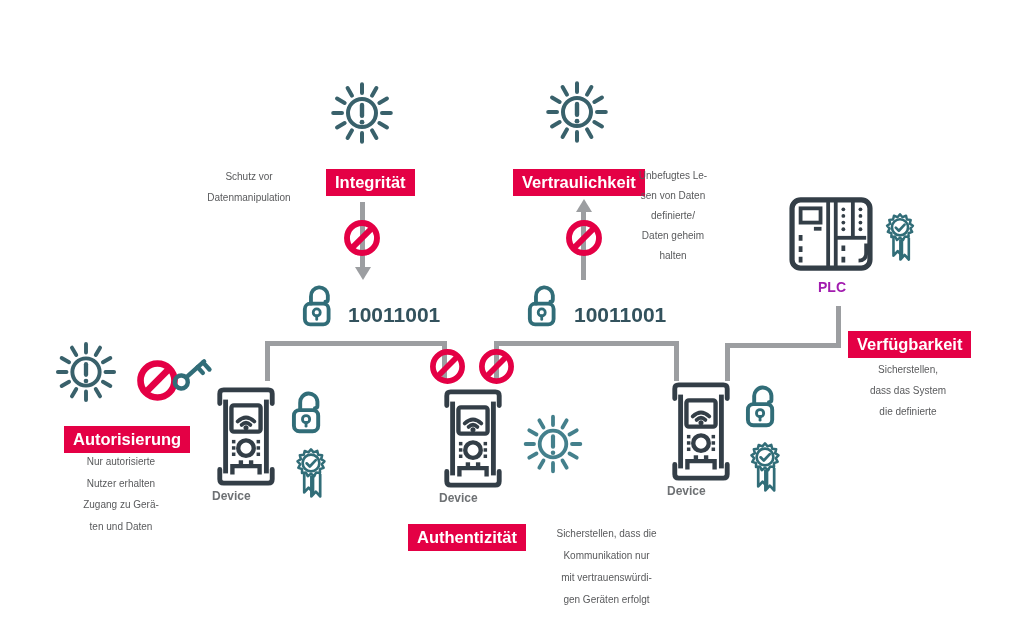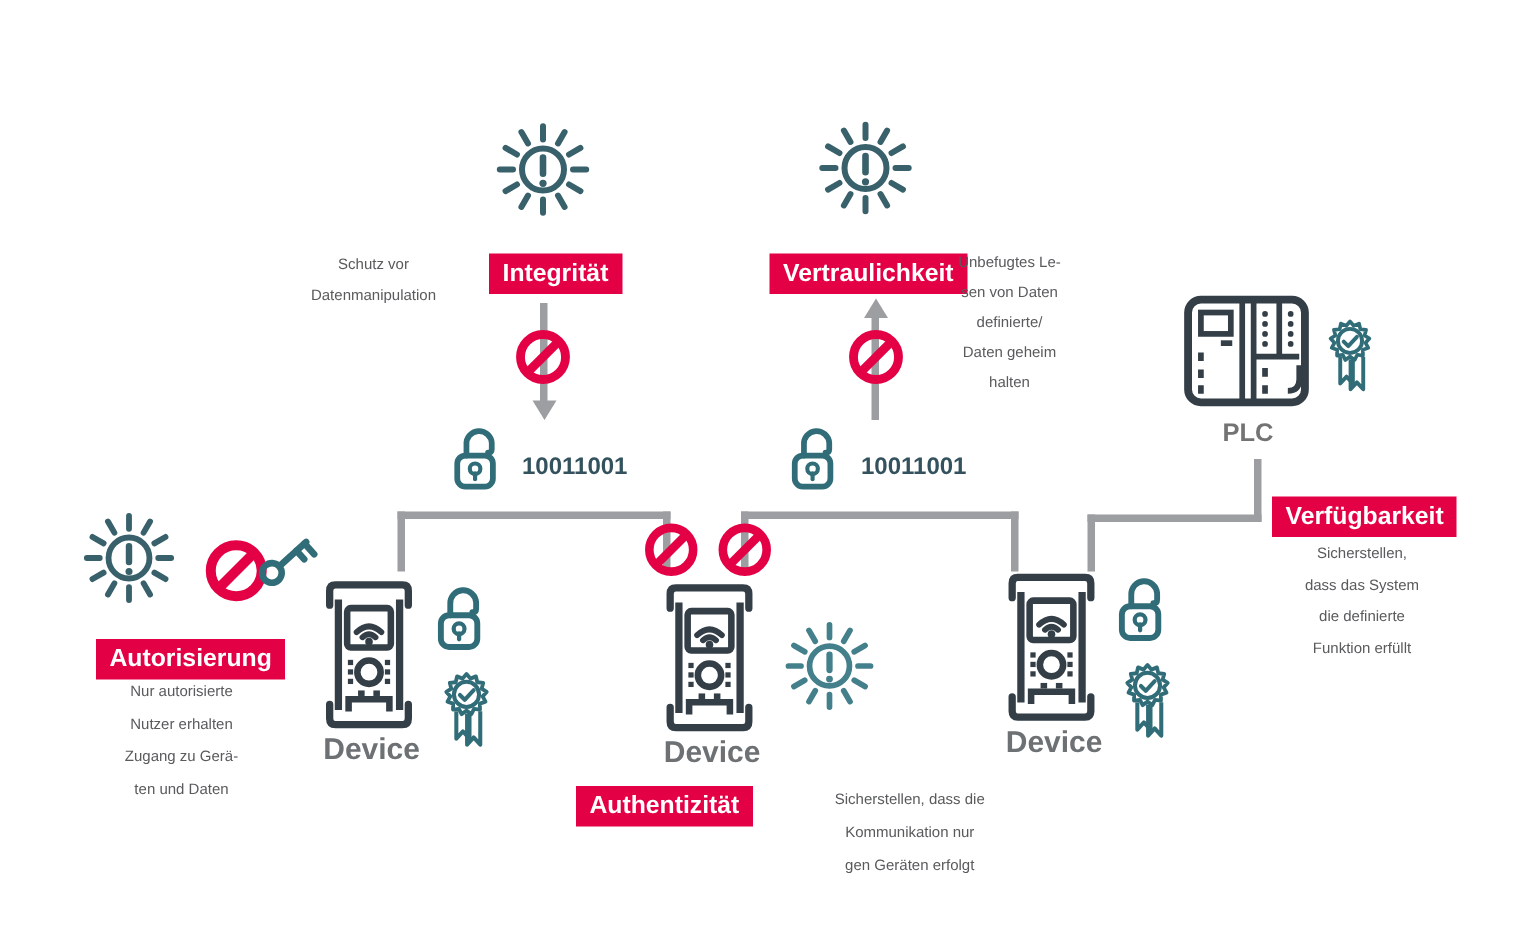--- a/index.html
+++ b/index.html
@@ -14,23 +14,23 @@
   .teal{color:#316d78;}
   .teal-light{color:#44808c;}
   .slate{color:#333e47;}
   .red{color:#e40045;}
   .gline{position:absolute;background:#9c9ea1;}
   .ah{position:absolute;width:0;height:0;}
   .ah-down{border-left:8px solid transparent;border-right:8px solid transparent;
            border-top:13px solid #9c9ea1;}
   .ah-up{border-left:8px solid transparent;border-right:8px solid transparent;
          border-bottom:13px solid #9c9ea1;}
-  .code{position:absolute;font-weight:bold;font-size:16px;color:#33525d;white-space:nowrap;}
-  .nodelabel{position:absolute;text-align:right;font-size:20px;font-weight:600;color:#6e7174;}
-  .plclabel{position:absolute;text-align:center;font-size:17px;font-weight:600;color:#737373;}
+  .code{position:absolute;font-weight:bold;font-size:21px;color:#33525d;white-space:nowrap;}
+  .nodelabel{position:absolute;text-align:left;font-size:12px;font-weight:600;color:#6e7174;}
+  .plclabel{position:absolute;text-align:center;font-size:14px;font-weight:600;color:#a21caf;}
   .defs{position:absolute;width:0;height:0;overflow:hidden;}
 </style>
 </head>
 <body>
 
 <div id="canvas">
 
   <svg class="defs" aria-hidden="true">
     <defs>
       <symbol id="ic-virus" viewBox="0 0 100 100">
@@ -165,21 +165,20 @@
     </svg>
   <svg class="ic teal" style="left:877px;top:208px;width:46px;height:57px">
       <use href="#ic-cert"></use>
     </svg>
   <div class="plclabel" style="left:796px;top:279px;width:72px">PLC</div>
   <div class="badge" style="left:848px;top:331px">Verfügbarkeit</div>
   <div class="desc ta-c" style="left:838px;top:359px;width:140px;line-height:21px">
     <div>Sicherstellen,</div>
     <div>dass das System</div>
     <div>die definierte</div>
-    <div>Funktion erfüllt</div>
   </div>
 
   <svg class="ic teal-dark" style="left:47px;top:333px;width:78px;height:78px">
       <use href="#ic-virus"></use>
     </svg>
   <svg class="ic red" style="left:136px;top:359px;width:43px;height:43px">
       <use href="#ic-no"></use>
     </svg>
   <svg class="ic teal" style="left:168px;top:348px;width:48px;height:48px">
       <use href="#ic-key"></use>
@@ -210,24 +209,25 @@
       <use href="#ic-no"></use>
     </svg>
 
   <svg class="ic slate" style="left:439px;top:388px;width:68px;height:101px">
       <use href="#ic-device"></use>
     </svg>
   <div class="nodelabel" style="left:439px;top:491px;width:68px">Device</div>
   <svg class="ic teal-light" style="left:515px;top:406px;width:76px;height:76px">
       <use href="#ic-virus"></use>
     </svg>
-  <div class="badge" style="left:384px;top:524px">Authentizität</div>
+  <div class="badge" style="left:408px;top:524px">Authentizität</div>
   <div class="desc ta-c" style="left:524px;top:523px;width:165px;line-height:22px">
     <div>Sicherstellen, dass die</div>
     <div>Kommunikation nur</div>
+    <div>mit vertrauenswürdi-</div>
     <div>gen Geräten erfolgt</div>
   </div>
 
   <svg class="ic slate" style="left:667px;top:381px;width:68px;height:101px">
       <use href="#ic-device"></use>
     </svg>
   <div class="nodelabel" style="left:667px;top:484px;width:68px">Device</div>
   <svg class="ic teal" style="left:744px;top:383px;width:47px;height:47px">
       <use href="#ic-lock"></use>
     </svg>

